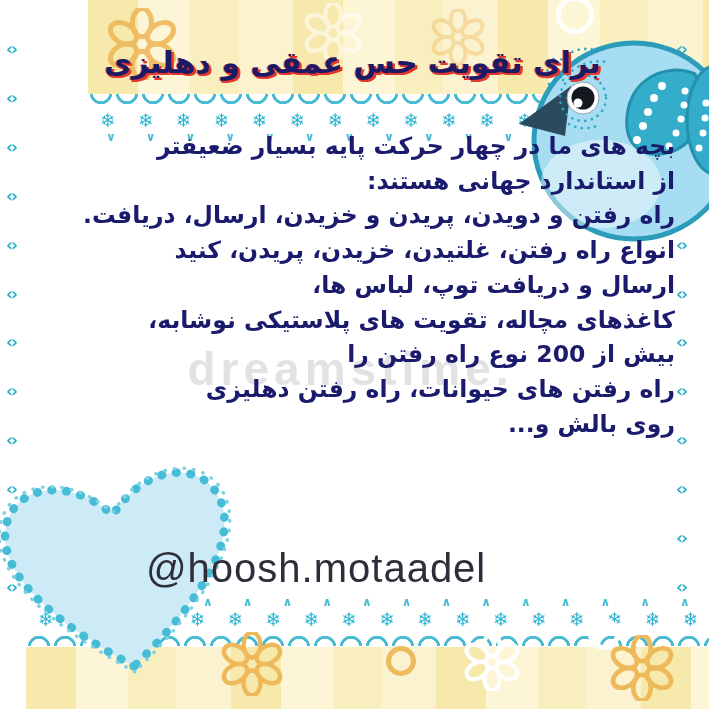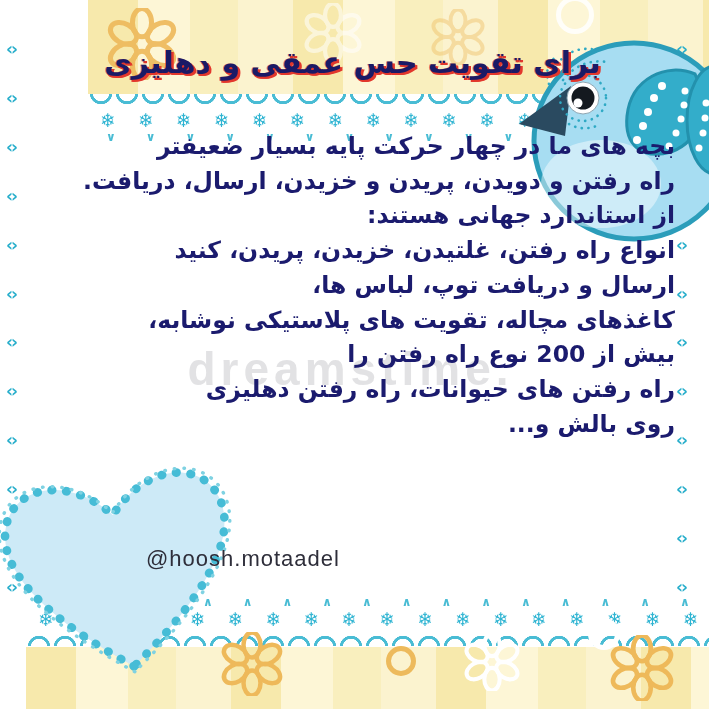--- a/index.html
+++ b/index.html
@@ -44,21 +44,21 @@
   .title{position:absolute; top:6px; left:92px; right:96px; z-index:6;
     direction:rtl; text-align:center; color:#1a1a66; font-weight:800;
     font-size:30px; line-height:37px;
     text-shadow:2.5px 1.5px 0 #e2372c, 1px 2px 0 #e2372c, -1px -0.5px 0 rgba(226,55,44,0.65);margin-top:38px;}
   
   .content{position:absolute; top:129px; left:34px; right:34px; z-index:5;
     direction:rtl; text-align:right; color:#1b1b6e; font-weight:700;
     font-size:23.5px; line-height:34.7px;}
   
   .handle{position:absolute; top:546px; left:146px; z-index:6;
-    font-family:"Liberation Sans", sans-serif; font-size:22px;
+    font-family:"Liberation Sans", sans-serif; font-size:40px;
     color:#2e2e3a; letter-spacing:1px;}
   .watermark{position:absolute; top:342px; left:0; right:8px; z-index:2;
     text-align:center; font-family:"Liberation Sans", sans-serif;
     font-size:46px; font-weight:bold; letter-spacing:5px;
     color:rgba(150,150,158,0.28);}
   
   .bird{position:absolute; top:36px; right:0; width:190px; height:210px; z-index:4;}
   .dotted{stroke:#2fa9c4; stroke-width:2.6; stroke-dasharray:0.2 6.5; stroke-linecap:round; fill:none;}
   
   .heart-wrap{position:absolute; left:-22px; top:418px; width:282px; height:282px;
@@ -226,22 +226,22 @@
       <path d="M130 225 C56 170 20 122 30 84 C40 46 92 40 130 84 C168 40 220 46 230 84 C240 122 204 170 130 225 Z" fill="none" stroke="#7fd2e2" stroke-width="3" stroke-dasharray="0.5 8" stroke-linecap="round" transform="translate(130 125) scale(1.05) translate(-130 -125)"></path>
     </svg>
   </div>
 
   <div class="title" dir="rtl">
     <div>برای تقویت حس عمقی و دهلیزی</div>
   </div>
 
   <div class="content" dir="rtl">
     <div>بچه های ما در چهار حرکت پایه بسیار ضعیفتر</div>
+    <div>از استاندارد جهانی هستند:</div>
     <div>راه رفتن و دویدن، پریدن و خزیدن، ارسال، دریافت.</div>
-    <div>از استاندارد جهانی هستند:</div>
     <div>انواع راه رفتن، غلتیدن، خزیدن، پریدن، کنید</div>
     <div>ارسال و دریافت توپ، لباس ها،</div>
     <div>کاغذهای مچاله، تقویت های پلاستیکی نوشابه،</div>
     <div>بیش از 200 نوع راه رفتن را</div>
     <div>راه رفتن های حیوانات، راه رفتن دهلیزی</div>
     <div>روی بالش و...</div>
   </div>
 
   <div class="handle">@hoosh.motaadel</div>
 

